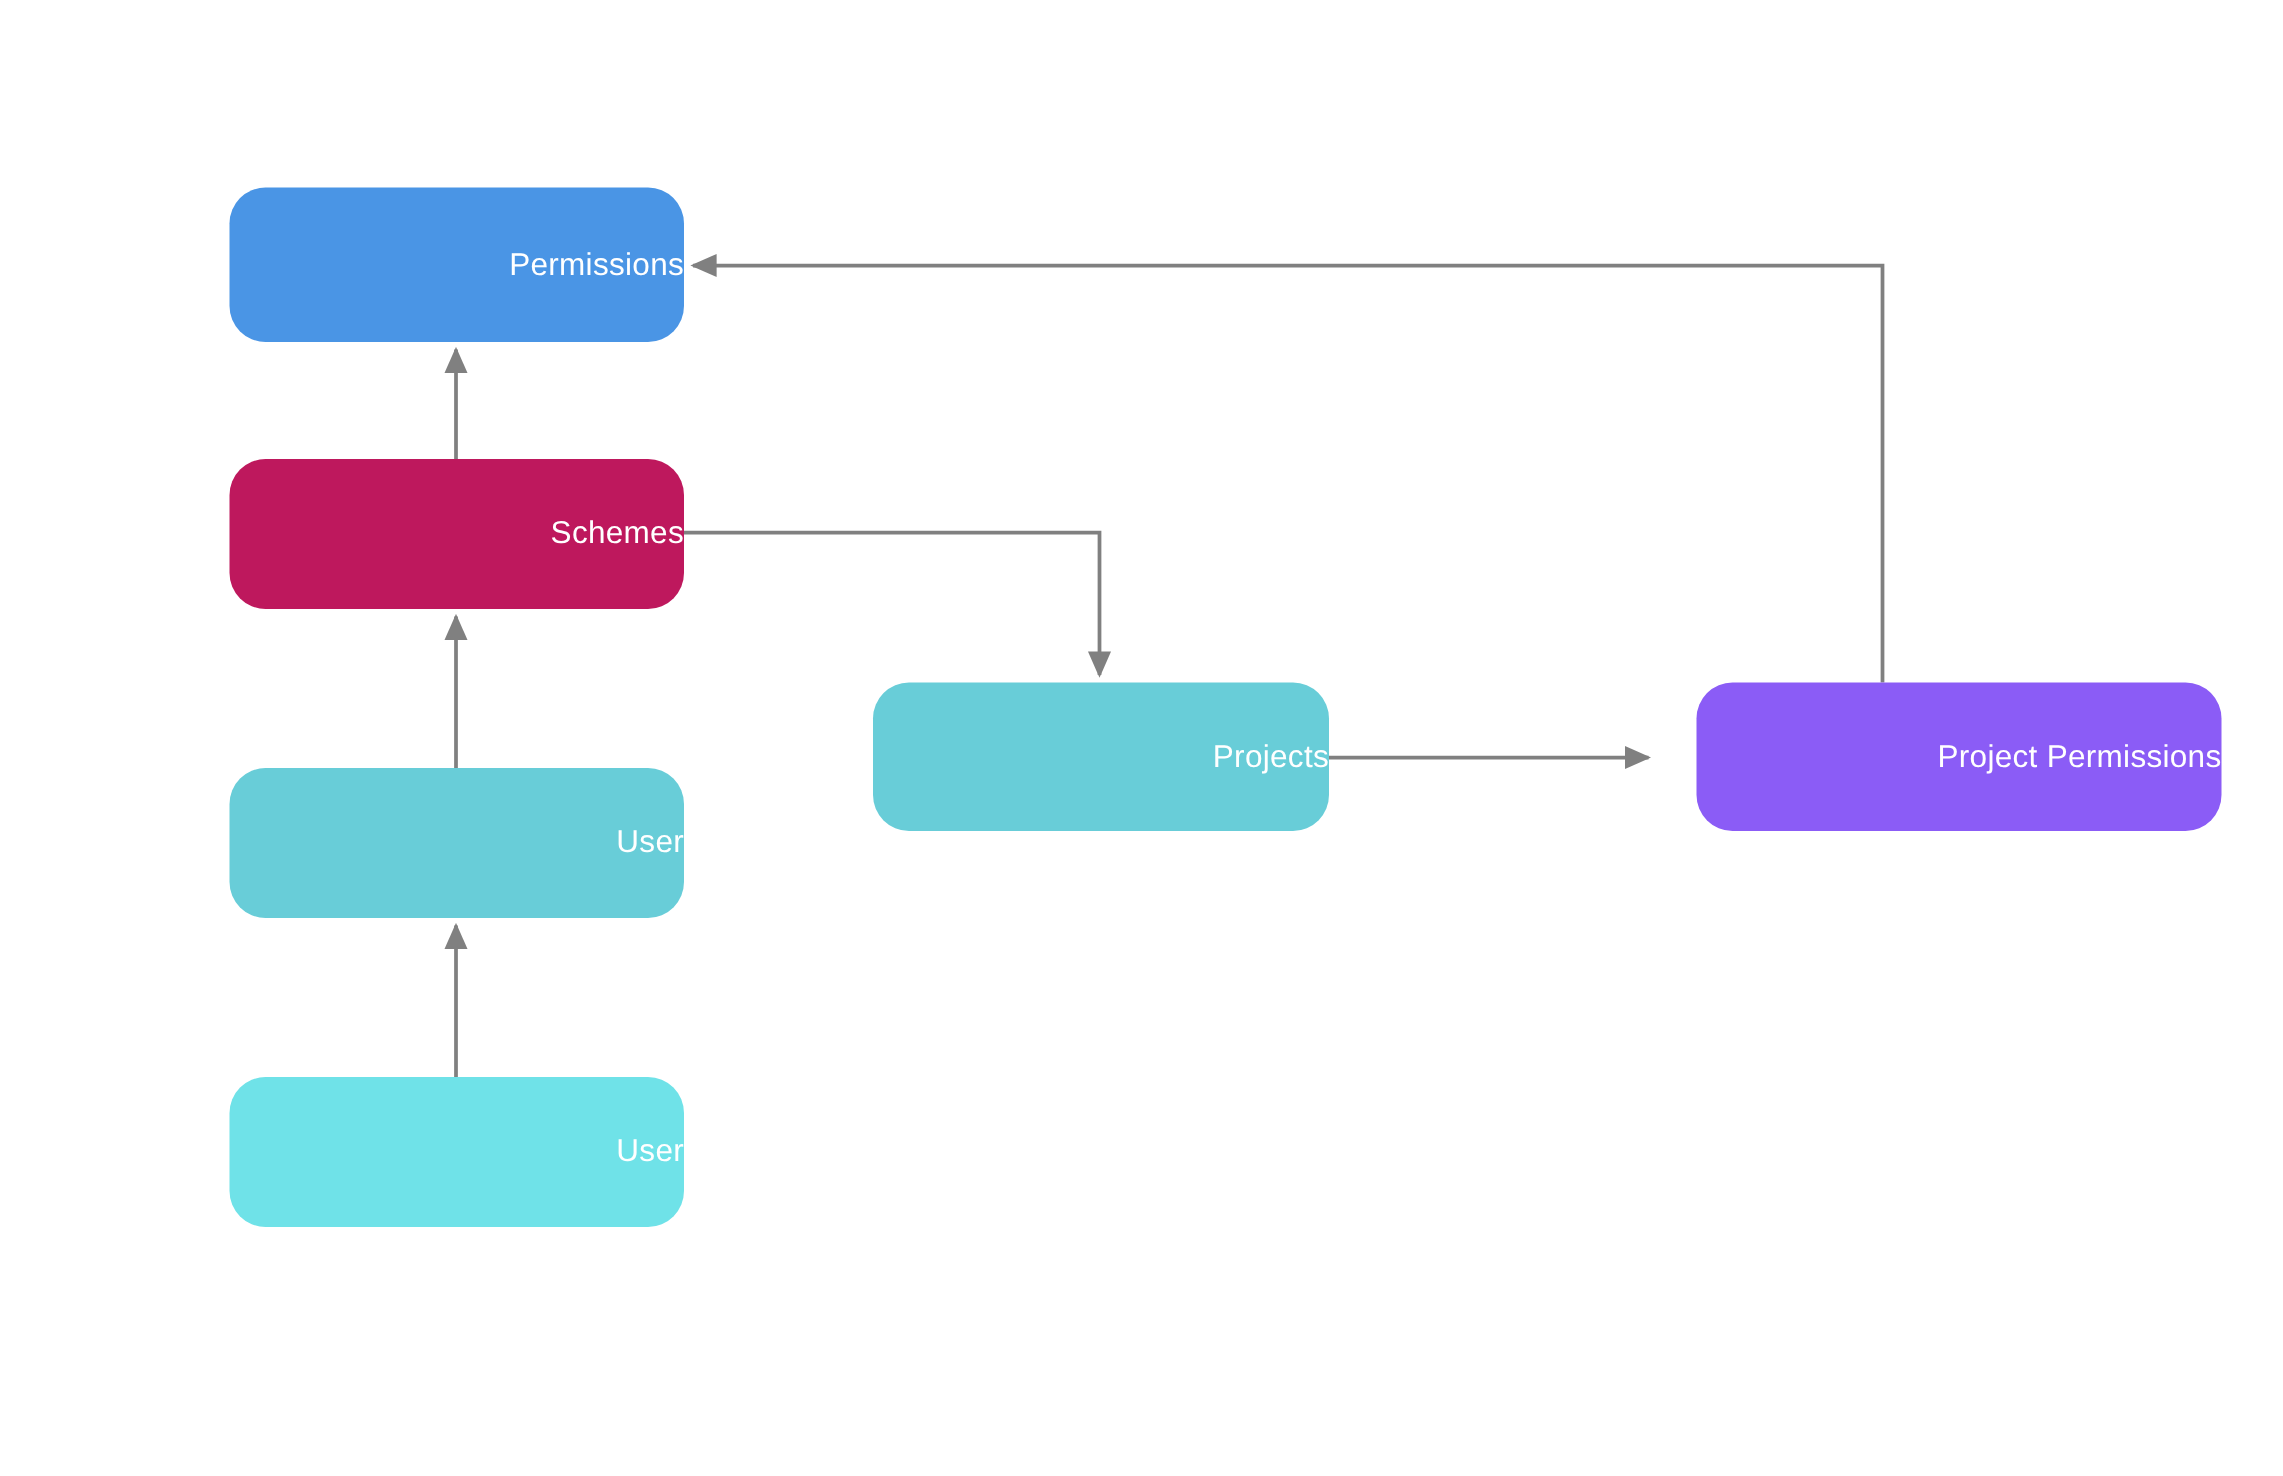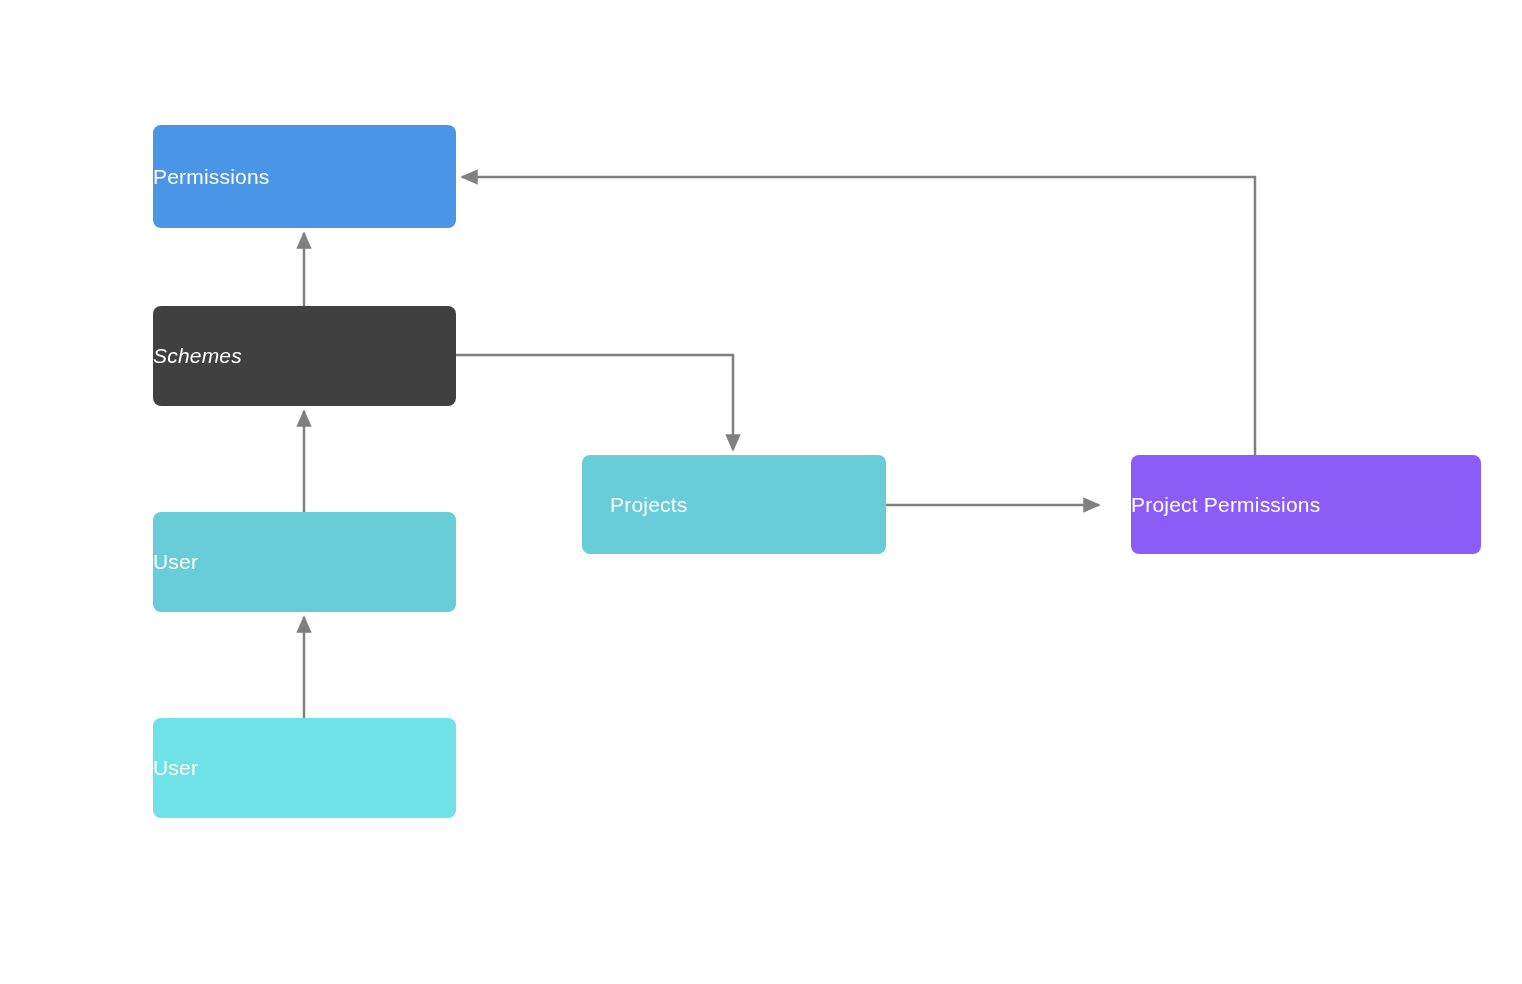--- a/index.html
+++ b/index.html
@@ -24,22 +24,22 @@
     left: 0;
     top: 0;
     width: 1522px;
     height: 984px;
     pointer-events: none;
   }
   .node {
     position: absolute;
     display: flex;
     align-items: center;
-    justify-content: flex-start;
-    border-radius: 8px;
+    justify-content: flex-end;
+    border-radius: 24px;
     box-sizing: border-box;
     color: #ffffff;
     font-size: 21px;
     font-weight: 400;
     letter-spacing: 0.2px;
     text-align: center;
     line-height: 1.2;
     white-space: nowrap;
     user-select: none;
   }
@@ -69,21 +69,21 @@
 
     <path d="M 886 505 L 1099 505" fill="none" stroke="#808080" stroke-width="2.5" marker-end="url(#arrow-end)"></path>
 
     <path d="M 1255 455 L 1255 177 L 462 177" fill="none" stroke="#808080" stroke-width="2.5" stroke-linejoin="miter" marker-end="url(#arrow-end)"></path>
   </svg>
 
   <div class="node" id="node-permissions" style="left:153px; top:125px; width:303px; height:103px; background:#4a95e5;">
     <span class="node-label">Permissions</span>
   </div>
 
-  <div class="node" id="node-schemes" style="left:153px; top:306px; width:303px; height:100px; background:#404040;font-style:italic;">
+  <div class="node" id="node-schemes" style="left:153px; top:306px; width:303px; height:100px; background:#be185d;">
     <span class="node-label">Schemes</span>
   </div>
 
   <div class="node" id="node-role" style="left:153px; top:512px; width:303px; height:100px; background:#68cdd8;">
     <span class="node-label">User</span>
   </div>
 
   <div class="node" id="node-user" style="left:153px; top:718px; width:303px; height:100px; background:#6fe2e8;">
     <span class="node-label">User</span>
   </div>

